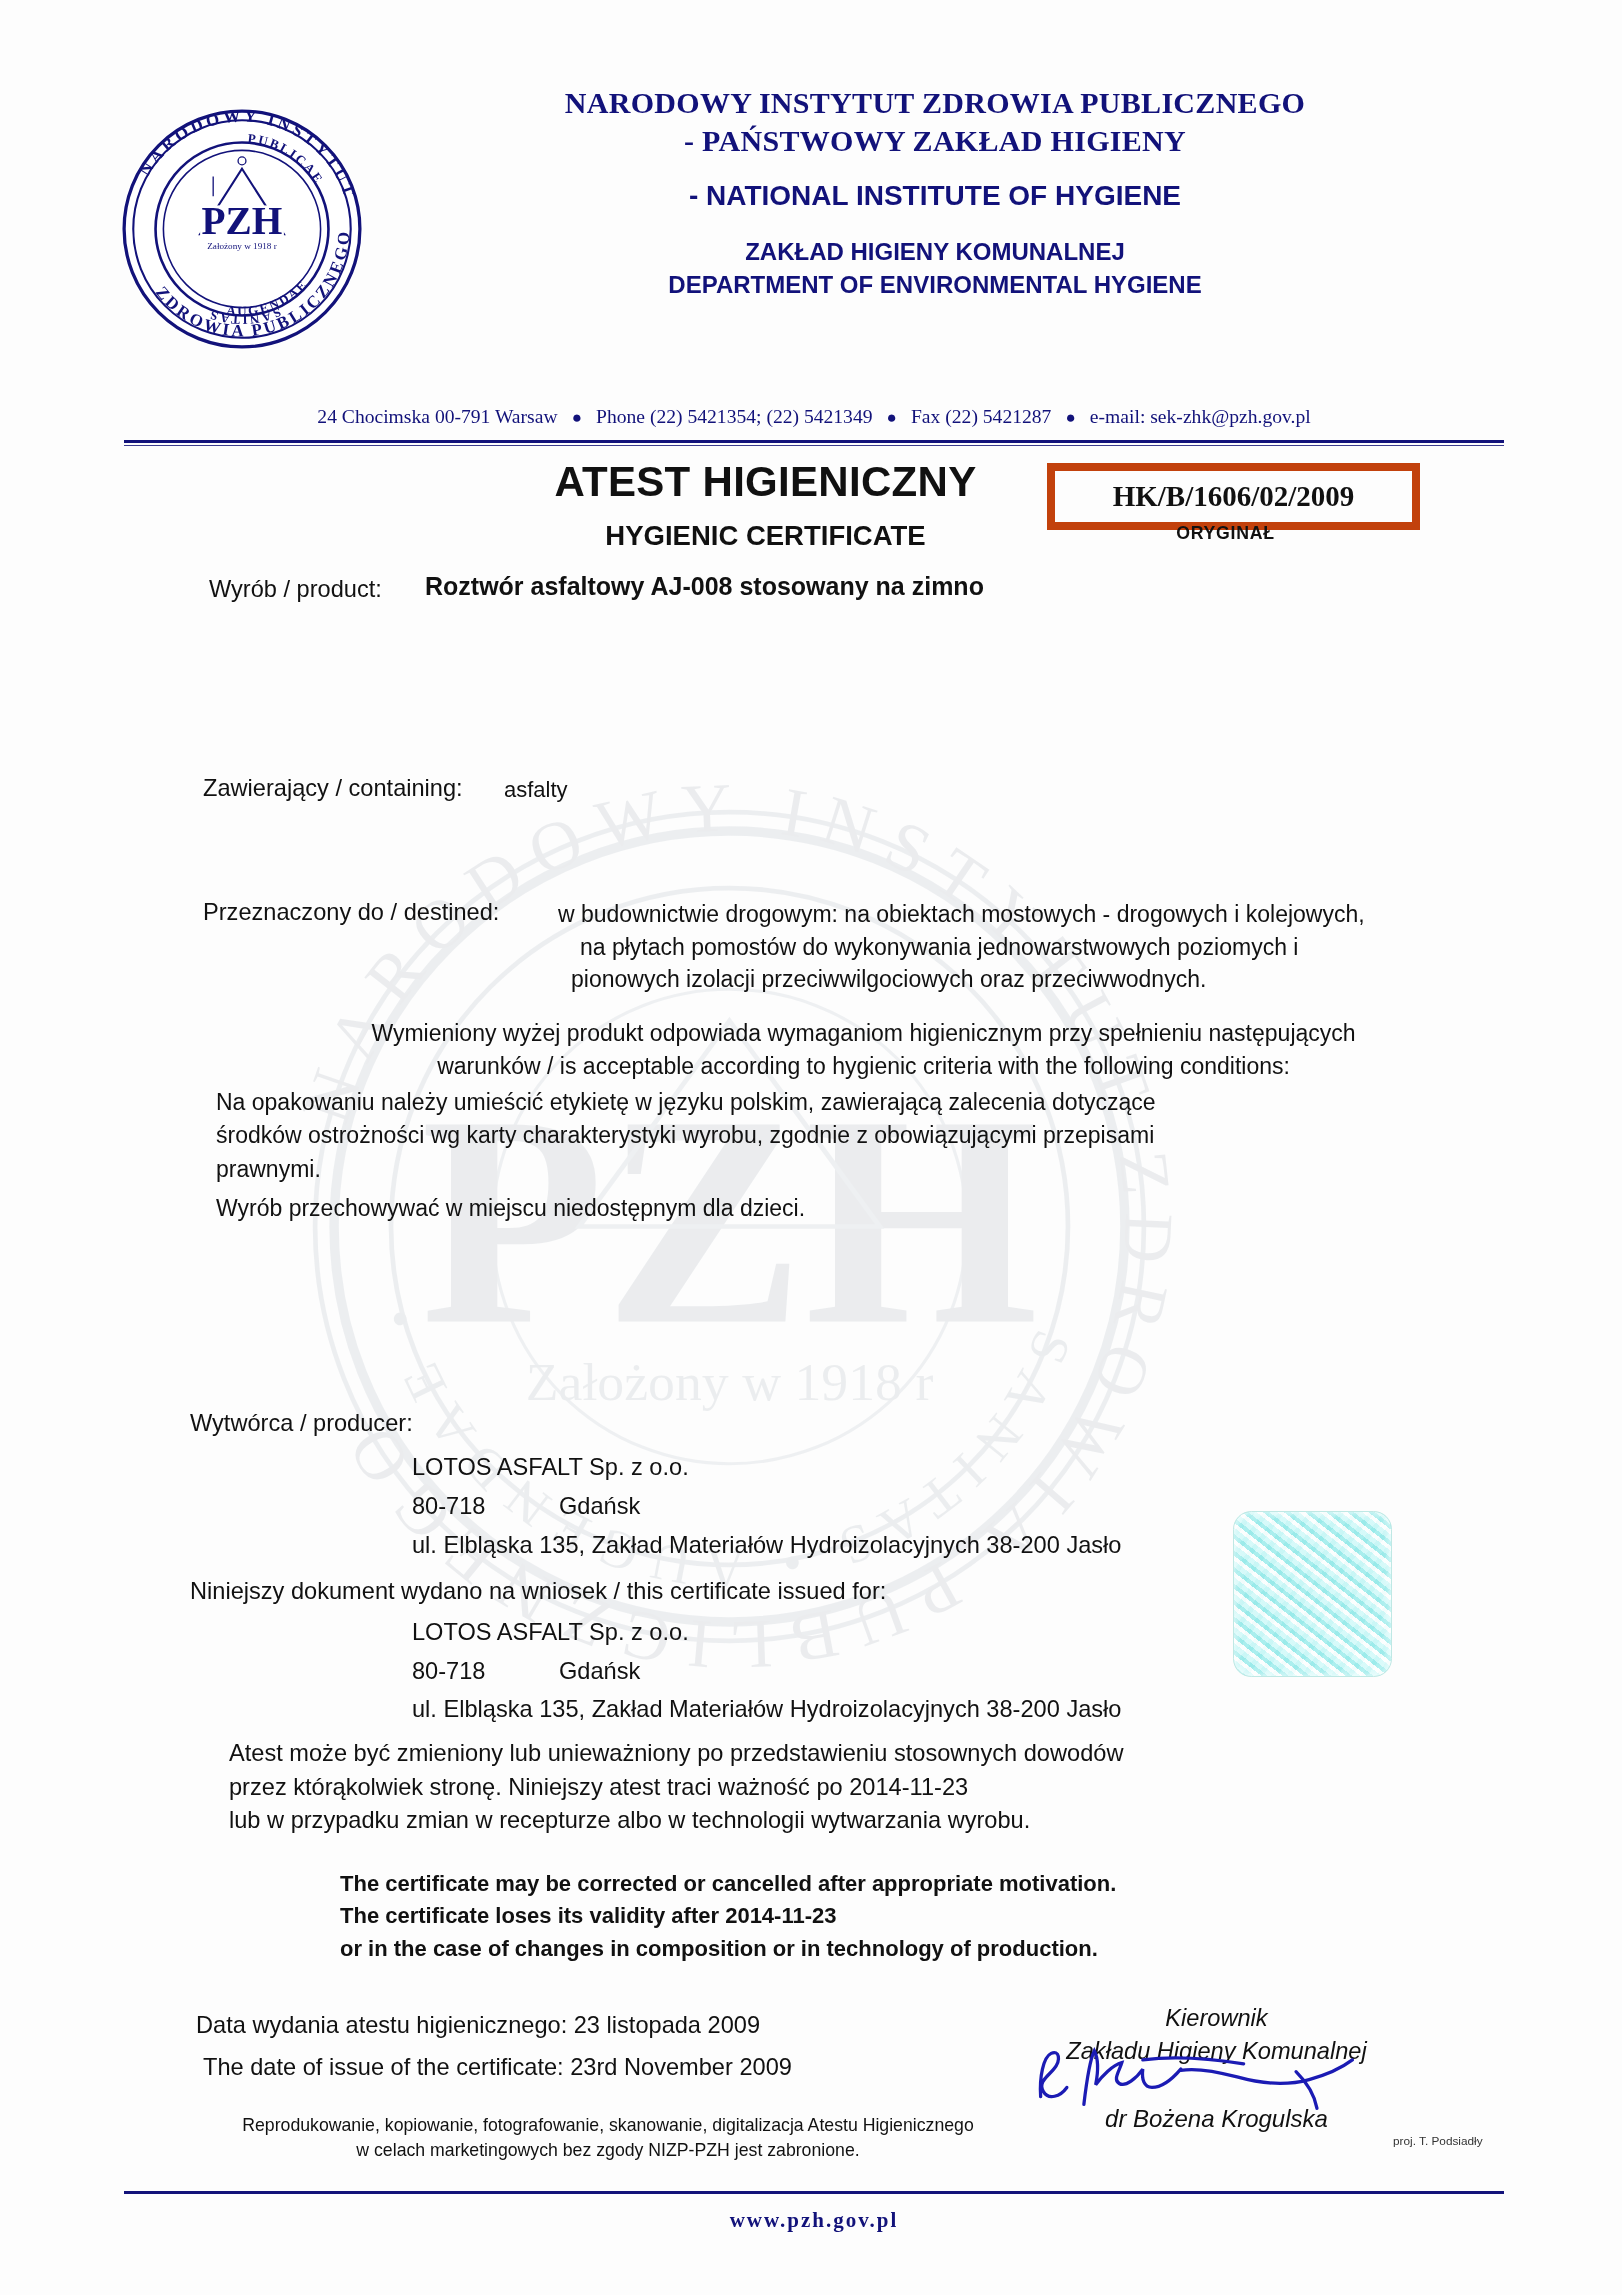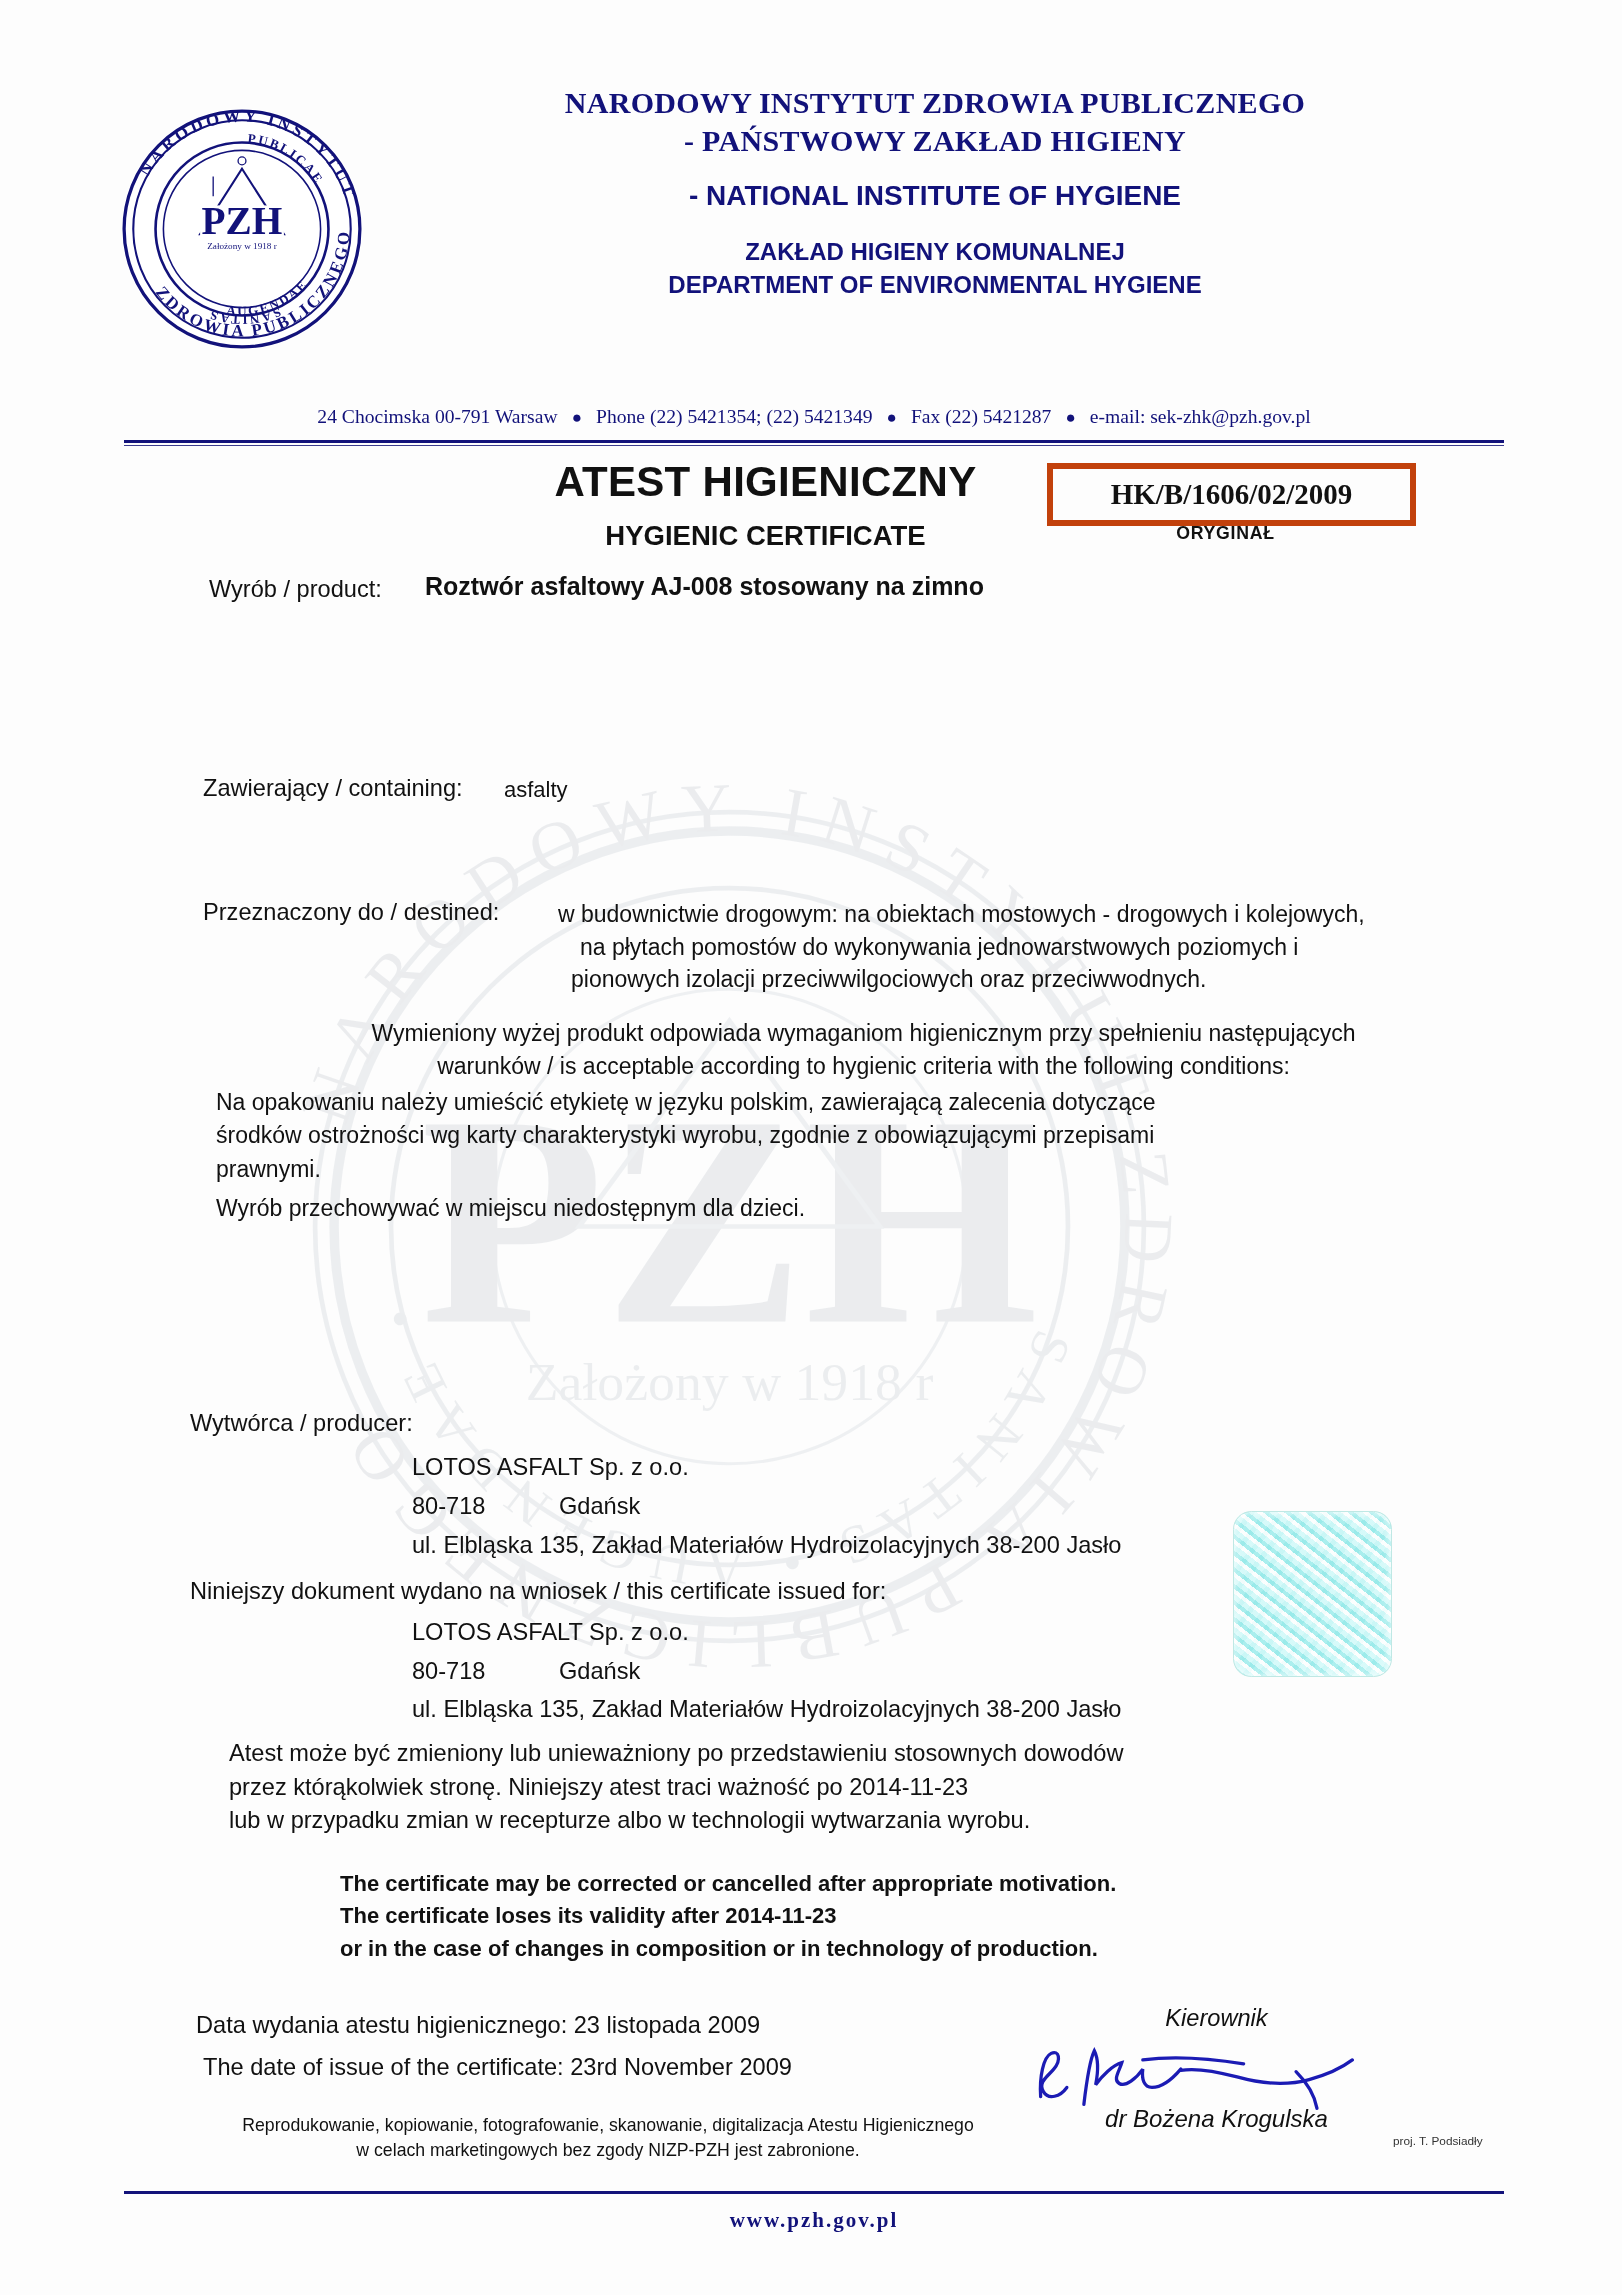--- a/index.html
+++ b/index.html
@@ -121,21 +121,21 @@
     font-size: 27.5px;
     font-weight: bold;
     color: #111;
   }
   .cert-no-box {
     position: absolute;
     left: 1047px;
     top: 463px;
     width: 357px;
     height: 51px;
-    border: 6px solid #c2410c;
+    border: 8px solid #c2410c;
     display: flex;
     align-items: center;
     justify-content: center;
     font-family: "Liberation Serif", serif;
     font-weight: bold;
     font-size: 29px;
     color: #111;
   }
   .orig {
     position: absolute;
@@ -465,20 +465,21 @@
       <span>23rd November   2009</span>
     </div>
 
     <div class="row repro">
       <div>Reprodukowanie, kopiowanie, fotografowanie, skanowanie, digitalizacja Atestu Higienicznego</div>
       <div>w celach marketingowych bez zgody NIZP-PZH jest zabronione.</div>
     </div>
 
     <div class="row sign-title">
       <div>Kierownik</div>
+      <div>Zakładu Higieny Komunalnej</div>
     </div>
     <svg class="signature" viewBox="0 0 620 160" xmlns="http://www.w3.org/2000/svg">
       <g fill="none" stroke="#1b1bb4" stroke-width="5" stroke-linecap="round">
         <path d="M30,100 C28,70 34,40 46,34 C58,28 62,44 50,58 C40,70 26,78 34,92 C42,106 60,100 70,86"></path>
         <path d="M96,112 C100,78 104,46 112,30 C118,42 118,62 114,82 C124,68 140,52 154,48 C150,62 140,74 150,80 C160,86 176,72 186,58 C184,74 188,86 200,86 C216,86 232,72 244,58"></path>
         <path d="M244,60 C266,56 300,62 330,70 C366,80 404,84 440,74 C470,66 490,56 506,44"></path>
         <path d="M186,44 C230,38 290,42 340,50"></path>
         <path d="M420,62 C436,78 448,96 452,118"></path>
       </g>
     </svg>

